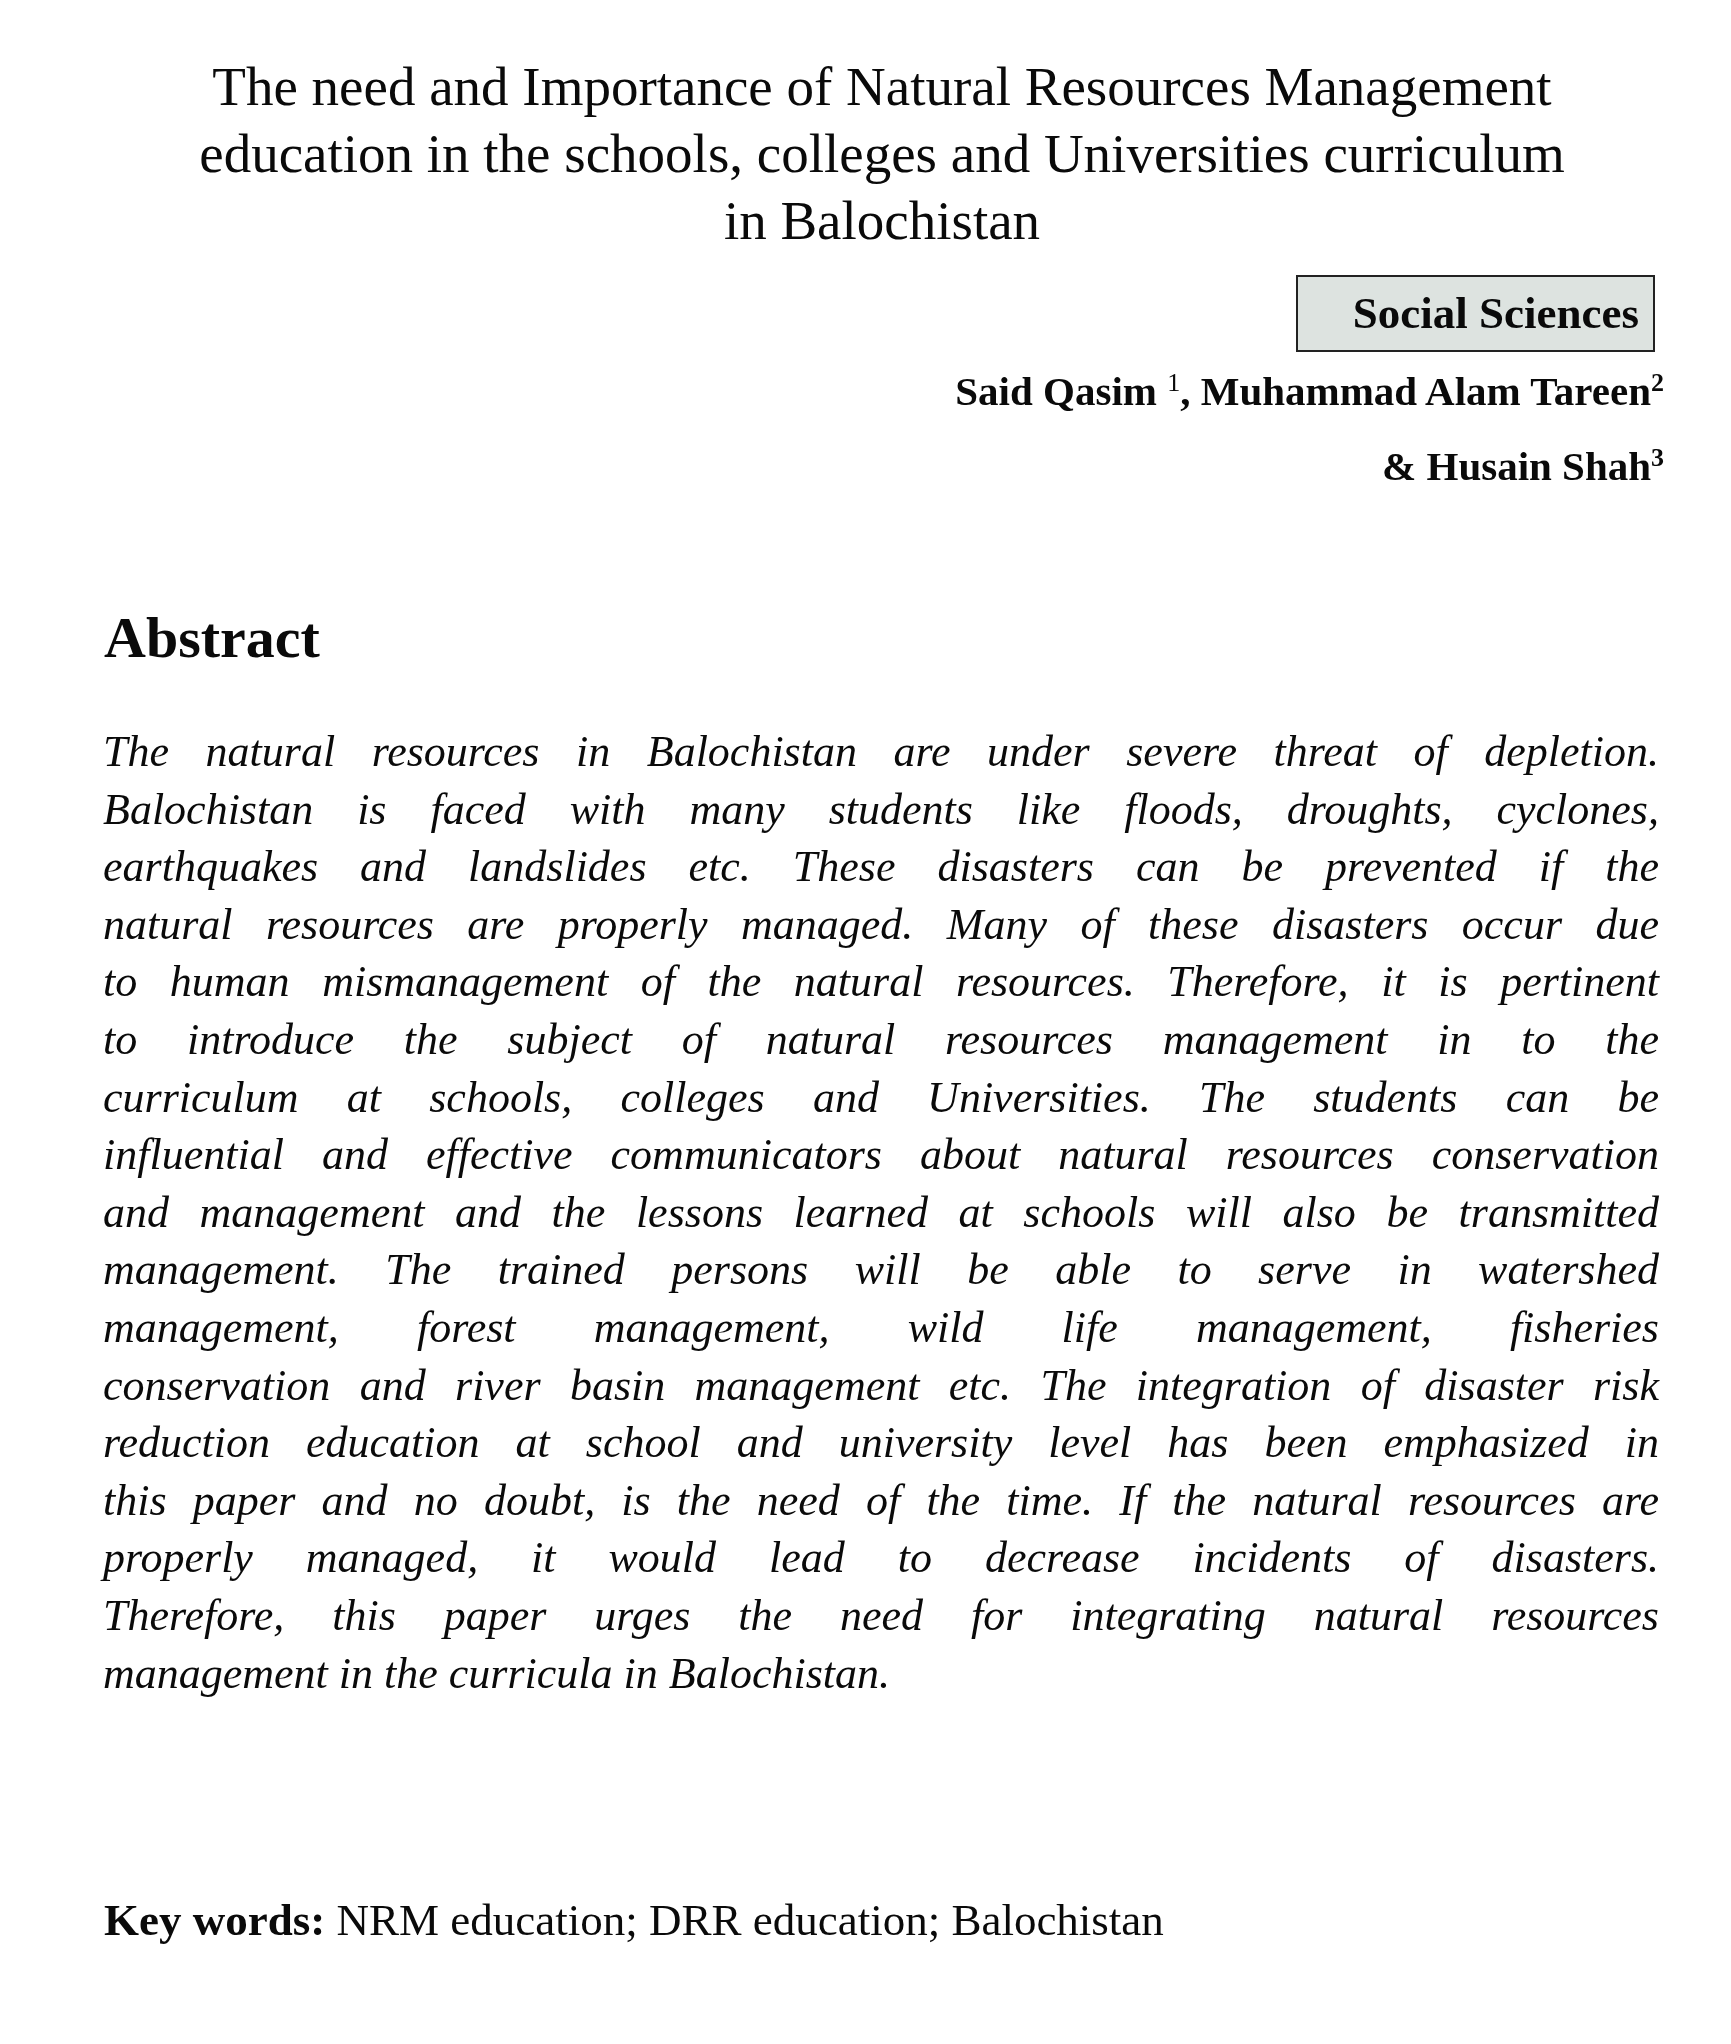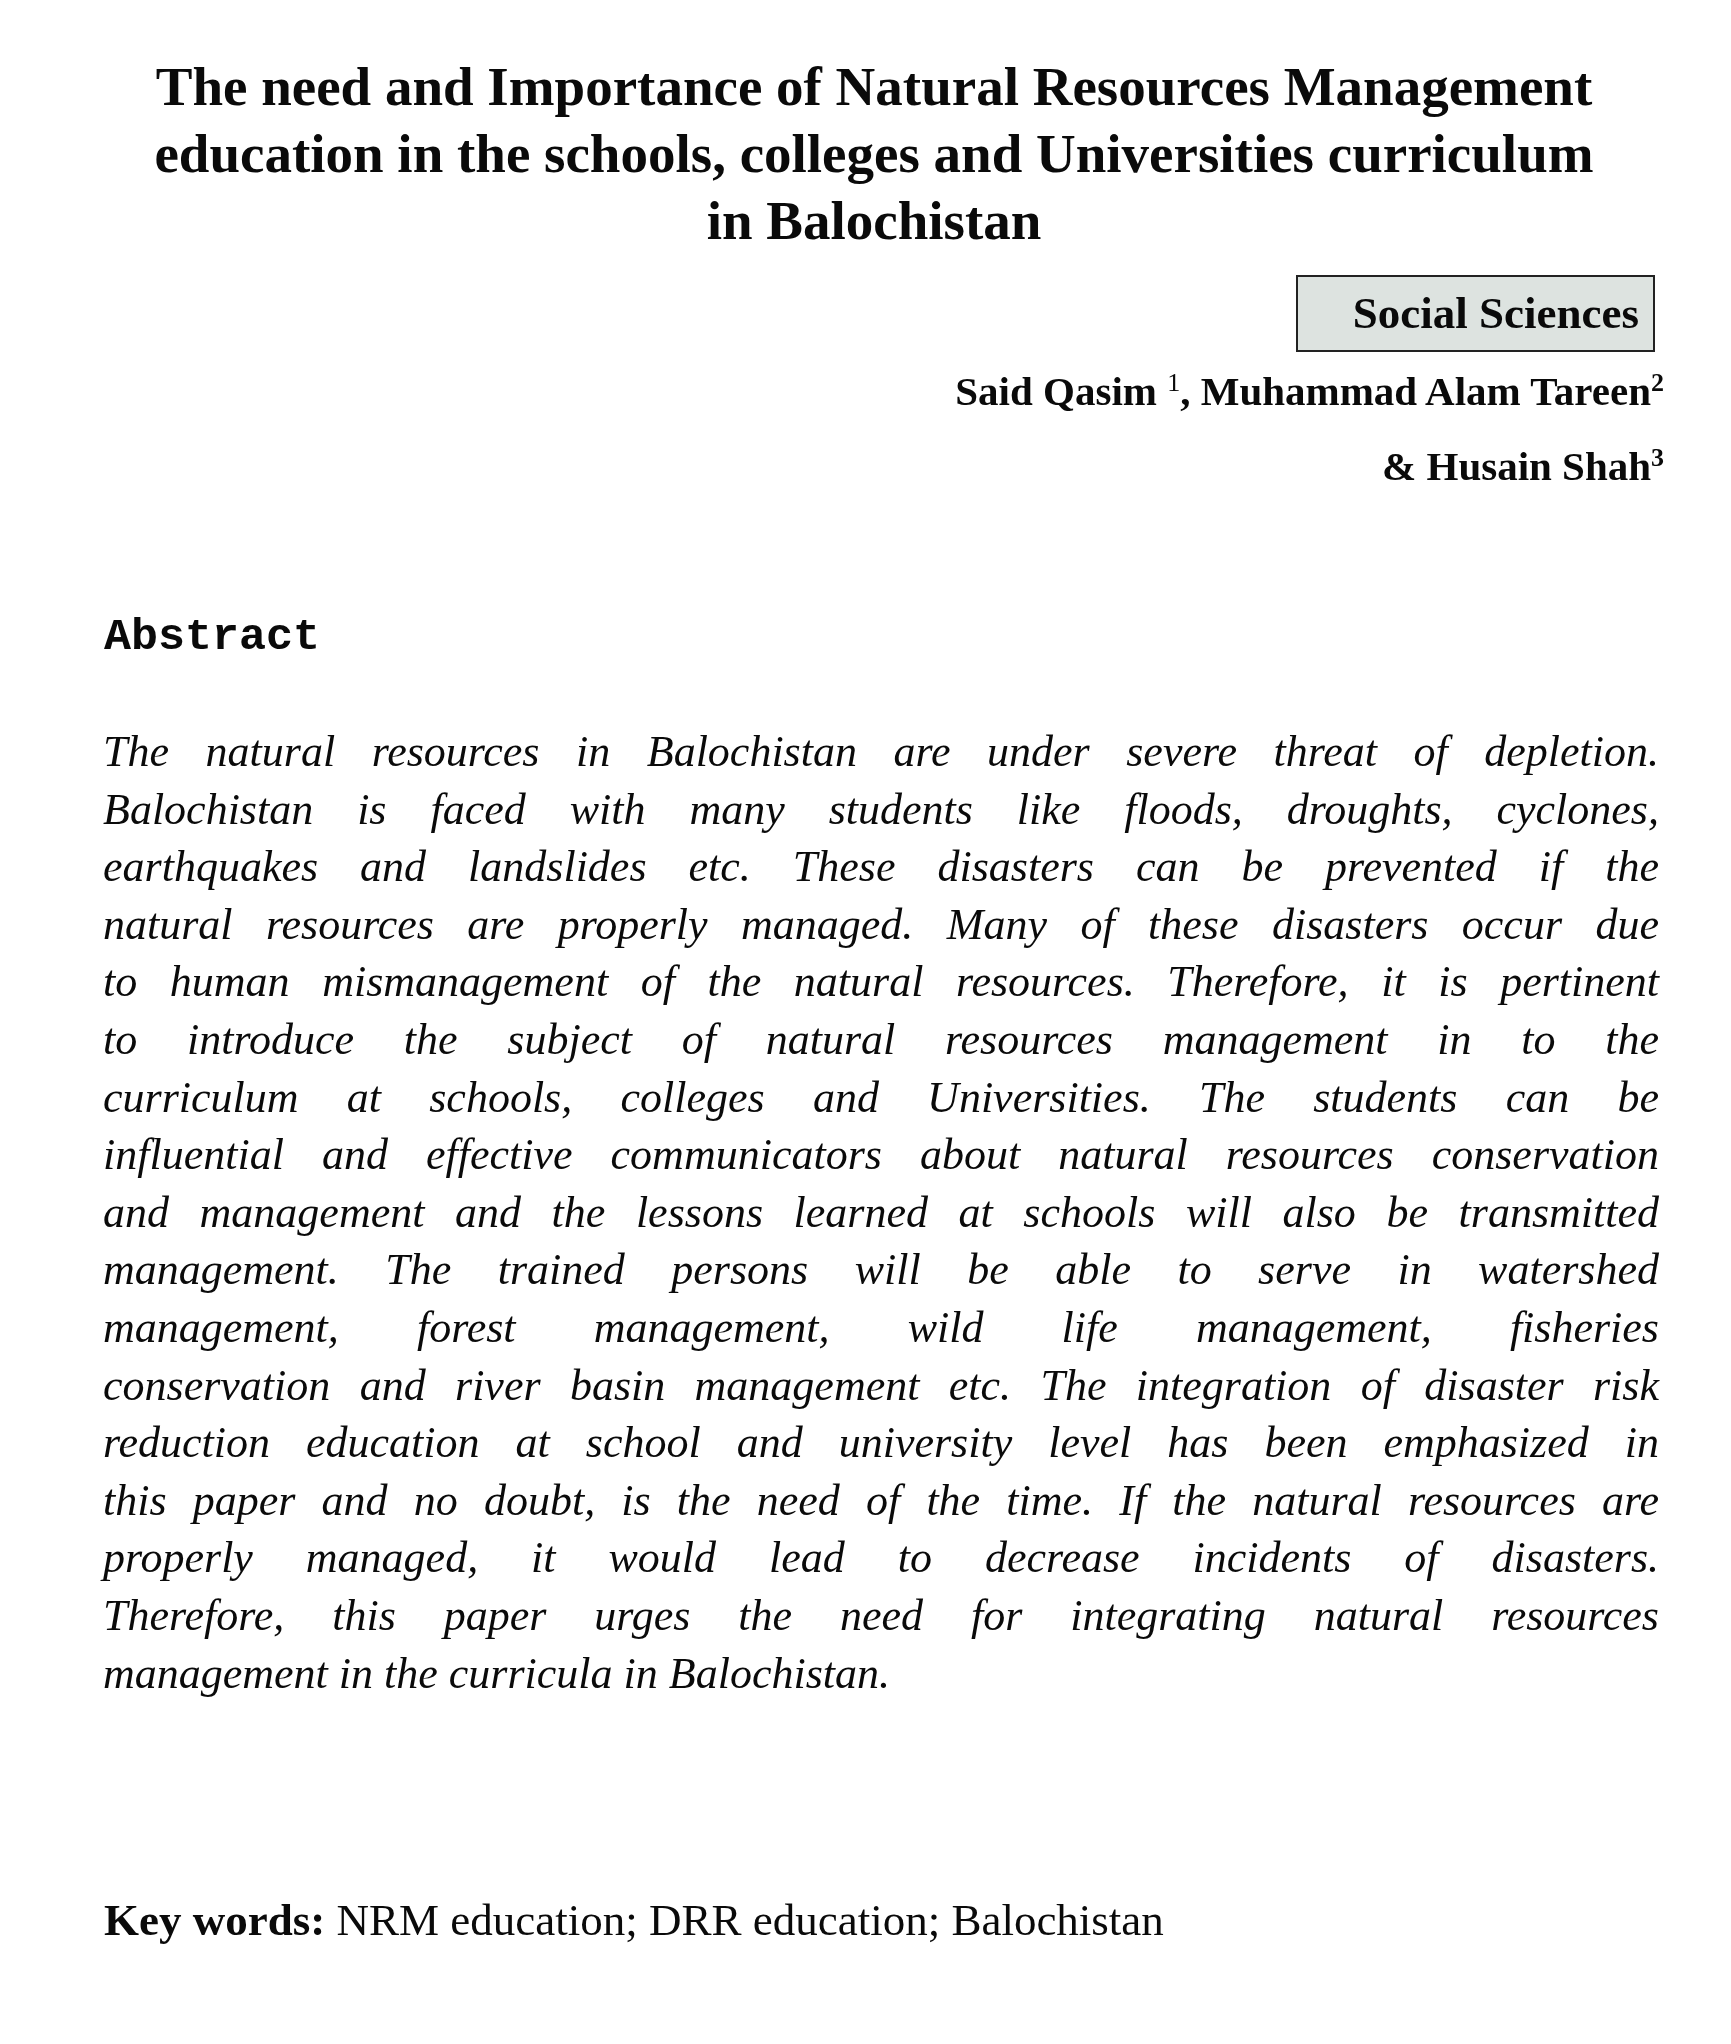--- a/index.html
+++ b/index.html
@@ -1,21 +1,21 @@
 <!DOCTYPE html>
 <html><head>
 <meta charset="utf-8">
 <style>
   html, body { margin: 0; padding: 0; background: #ffffff; }
   body { width: 1731px; height: 2044px; position: relative; overflow: hidden; color: #0a0a0a; }
   .serif { font-family: "Liberation Serif", "DejaVu Serif", serif; }
 
   .title {
-    position: absolute; left: 92px; top: 53px; width: 1564px;
-    font-size: 55px; line-height: 67px; font-weight: bold; text-align: center;
+    position: absolute; left: 100px; top: 53px; width: 1564px;
+    font-size: 55px; line-height: 67px; font-weight: normal; text-align: center;
   }
   .title .tl { display: block; white-space: nowrap; }
 
   .category-box {
     position: absolute; left: 1296px; top: 275px; width: 355px; height: 73px;
     border: 2px solid #222222; background: #dde3e0;
     box-sizing: content-box;
   }
   .category-box span {
     position: absolute; right: 14px; top: 10px;
@@ -25,21 +25,21 @@
   .authors {
     position: absolute; left: 100px; top: 354px; width: 1564px;
     font-size: 41px; line-height: 75px; font-weight: bold; text-align: right;
   }
   .authors .al { display: block; white-space: nowrap; }
   .authors sup { font-size: 26px; line-height: 0; vertical-align: 14px; }
   .authors sup.light { font-weight: normal; }
 
   .abstract-heading {
     position: absolute; left: 104px; top: 612px;
-    font-size: 45px; line-height: 52px; font-weight: bold; white-space: nowrap; font-family: Liberation Mono, monospace;
+    font-size: 58px; line-height: 52px; font-weight: bold; white-space: nowrap;
   }
 
   .abstract-body {
     position: absolute; left: 103px; top: 691px; width: 1556px;
     font-size: 44px; line-height: 57.6px; font-style: italic; margin-top: 32px;
   }
   .abstract-body .ln {
     display: block; height: 57.6px; white-space: nowrap;
     text-align: justify; text-align-last: justify;
   }

